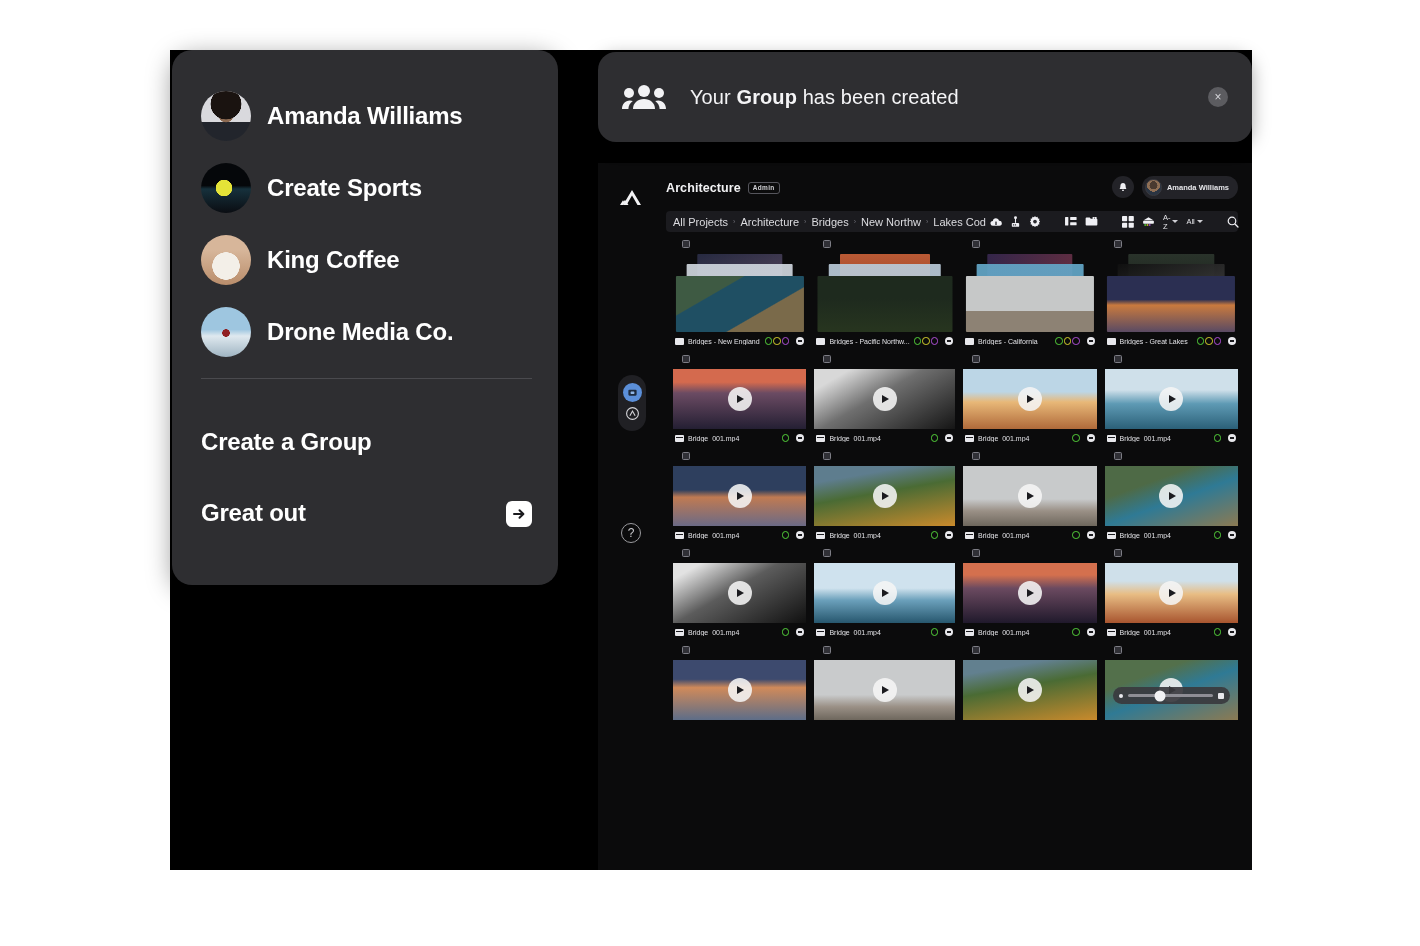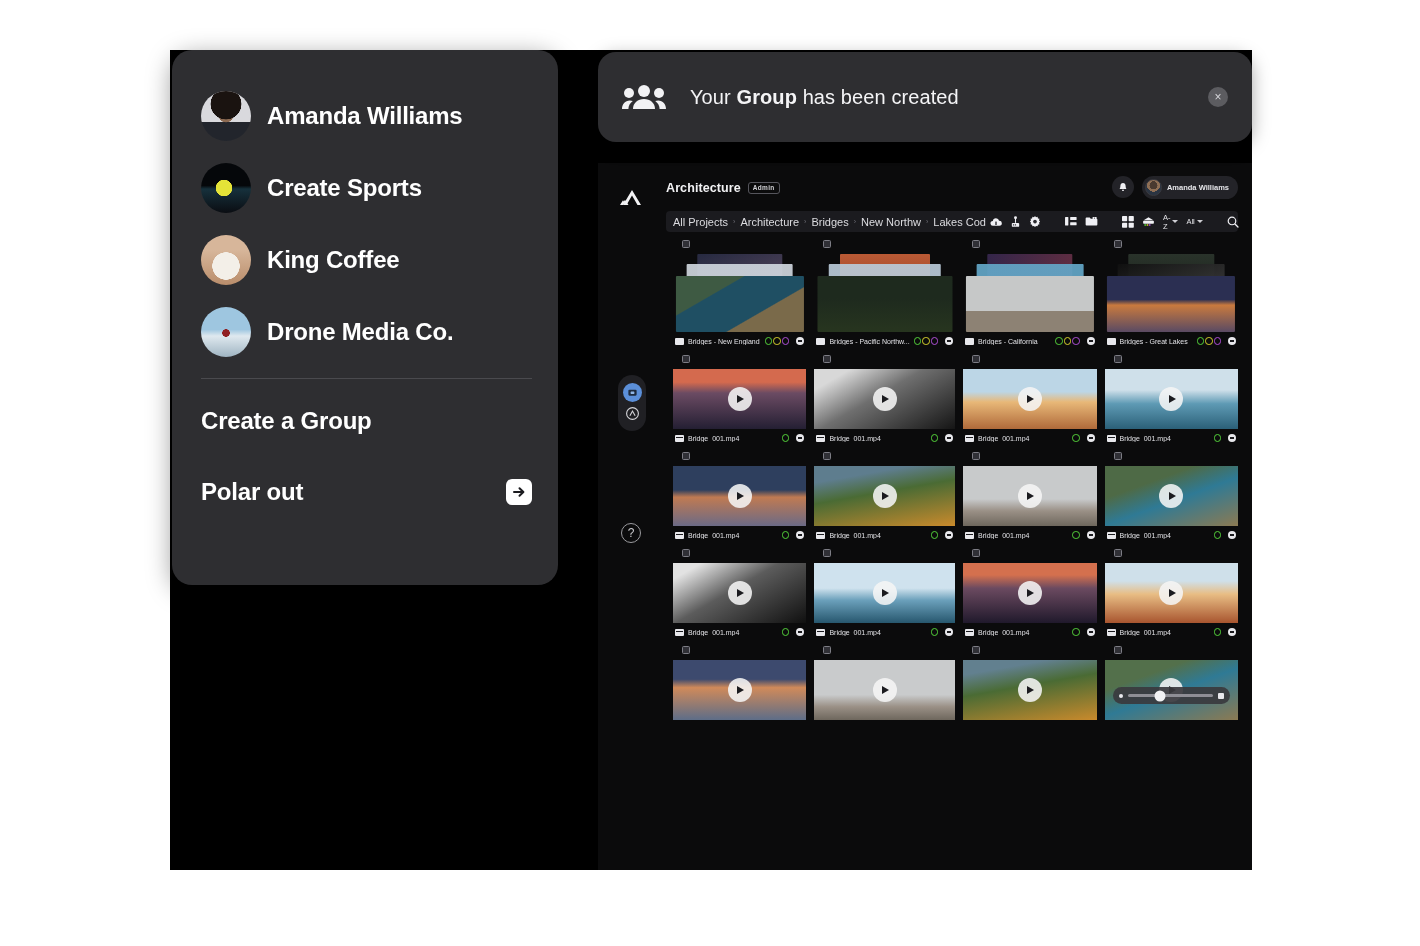--- a/index.html
+++ b/index.html
@@ -158,21 +158,21 @@
     position: absolute; left: 172px; top: 50px;
     width: 386px; height: 535px; border-radius: 20px;
     background: #2e2e31;
     padding: 30px 26px 0 29px;
     box-shadow: 0 6px 26px rgba(0,0,0,.4);
   }
   .m-row { display:flex; align-items:center; height: 72px; }
   .m-av { width: 50px; height: 50px; border-radius: 50%; flex:0 0 auto; overflow:hidden; }
   .m-label { font-size: 24px; font-weight: 700; color: #ffffff; margin-left: 16px; letter-spacing: -.2px; }
   .m-div { height: 1px; background: #4a4a4e; margin: 10px 0 6px 0; }
-  .m-act { display:flex; align-items:center; height: 71px; }
+  .m-act { display:flex; align-items:flex-end; height: 71px; }
   .m-act .t { font-size: 24px; font-weight: 700; color:#fff; letter-spacing:-.2px; }
   .m-act .r { margin-left: auto; }
   .plus { position: relative; width: 26px; height: 26px; }
   .plus::before, .plus::after { content:""; position:absolute; background:#fff; border-radius:1px; }
   .plus::before { left: 0; right: 0; top: 10.5px; height: 5px; }
   .plus::after { top: 0; bottom: 0; left: 10.5px; width: 5px; }
   .signout-ic {
     width: 26px; height: 26px; border-radius: 6px; background:#fff;
     display:flex; align-items:center; justify-content:center;
   }
@@ -655,21 +655,21 @@
 
     <div class="m-div"></div>
 
     <div class="m-act">
       <span class="t">Create a Group</span>
       <span class="r"><i class="plus"></i></span>
     </div>
 
 
     <div class="m-act">
-      <span class="t">Polar out</span>
+      <span class="t">Great out</span>
       <span class="r">
         <span class="signout-ic">
           <svg width="16" height="16" viewBox="0 0 16 16">
               <path d="M3 8h9M8.5 4.2L12.4 8l-3.9 3.8" fill="none" stroke="#1b1b1f" stroke-width="2" stroke-linecap="round" stroke-linejoin="round"></path>
             </svg>
         </span>
       </span>
     </div>
   </div>
 

